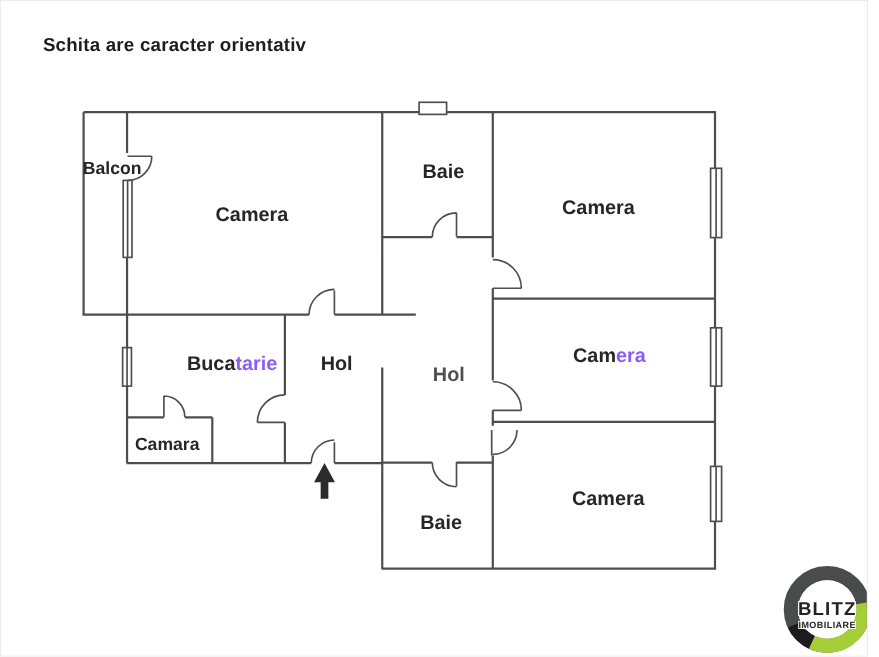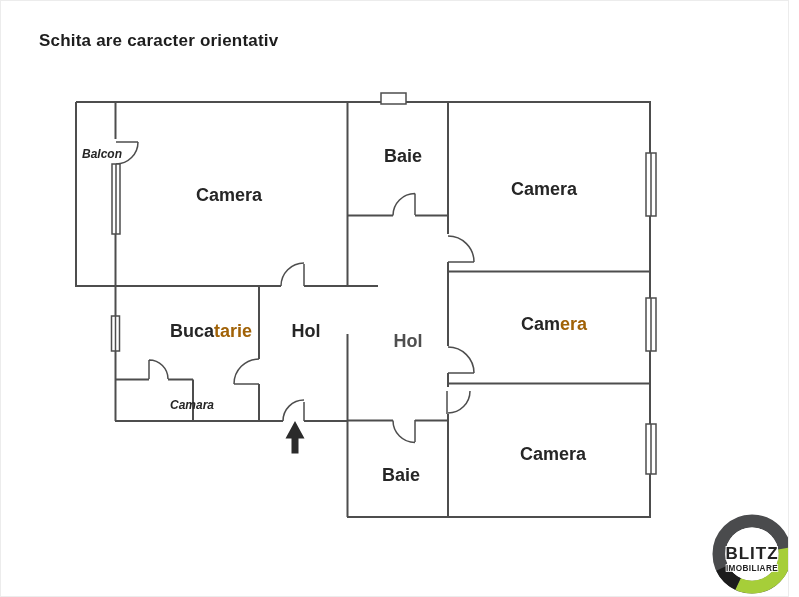--- a/index.html
+++ b/index.html
@@ -15,22 +15,22 @@
   .title{
     position:absolute;left:38px;top:30px;
     font-size:17px;font-weight:600;color:#1d1d1d;letter-spacing:.2px;
     white-space:nowrap;
   }
   .plan-svg{position:absolute;left:0;top:0;}
   .room-label{
     position:absolute;transform:translate(-50%,-50%);
     font-size:18px;font-weight:600;color:#262626;white-space:nowrap;
   }
-  .room-label.small{font-size:12px;font-style:italic;}
-  .room-label .lt{color:#a16207;}
+  .room-label.small{font-size:16px;}
+  .room-label .lt{color:#8b5cf6;}
   .room-label.dim{color:#4f4f4f;}
   .logo-svg{position:absolute;left:705px;top:507px;}
 </style>
 </head>
 <body>
 
 <div class="canvas">
 
   <div class="title">Schita are caracter orientativ</div>
 
@@ -94,21 +94,21 @@
   <div class="room-label" style="left:543px;top:188px;">Camera</div>
 
   <div class="room-label" style="left:210px;top:330px;"><span>Buca</span><span class="lt">tarie</span></div>
 
   <div class="room-label" style="left:305px;top:330px;">Hol</div>
 
   <div class="room-label dim" style="left:407px;top:340px;">Hol</div>
 
   <div class="room-label" style="left:553px;top:323px;"><span>Cam</span><span class="lt">era</span></div>
 
-  <div class="room-label small" style="left:151px;top:404px;margin-left:40px;">Camara</div>
+  <div class="room-label small" style="left:151px;top:404px;">Camara</div>
 
   <div class="room-label" style="left:400px;top:474px;">Baie</div>
 
   <div class="room-label" style="left:552px;top:453px;">Camera</div>
 
   <svg class="logo-svg" width="92" height="90" viewBox="0 0 92 90">
     <circle cx="46" cy="46" r="33" fill="#ffffff" stroke="#4a4b4d" stroke-width="13"></circle>
     <path d="M78.5,40.3 A33,33 0 0 1 32.0,75.9" fill="none" stroke="#a6ce39" stroke-width="13"></path>
     <path d="M32.0,75.9 A33,33 0 0 1 16.1,60.0" fill="none" stroke="#1c1c1c" stroke-width="13"></path>
     <circle cx="46" cy="46" r="26.5" fill="#ffffff"></circle>

